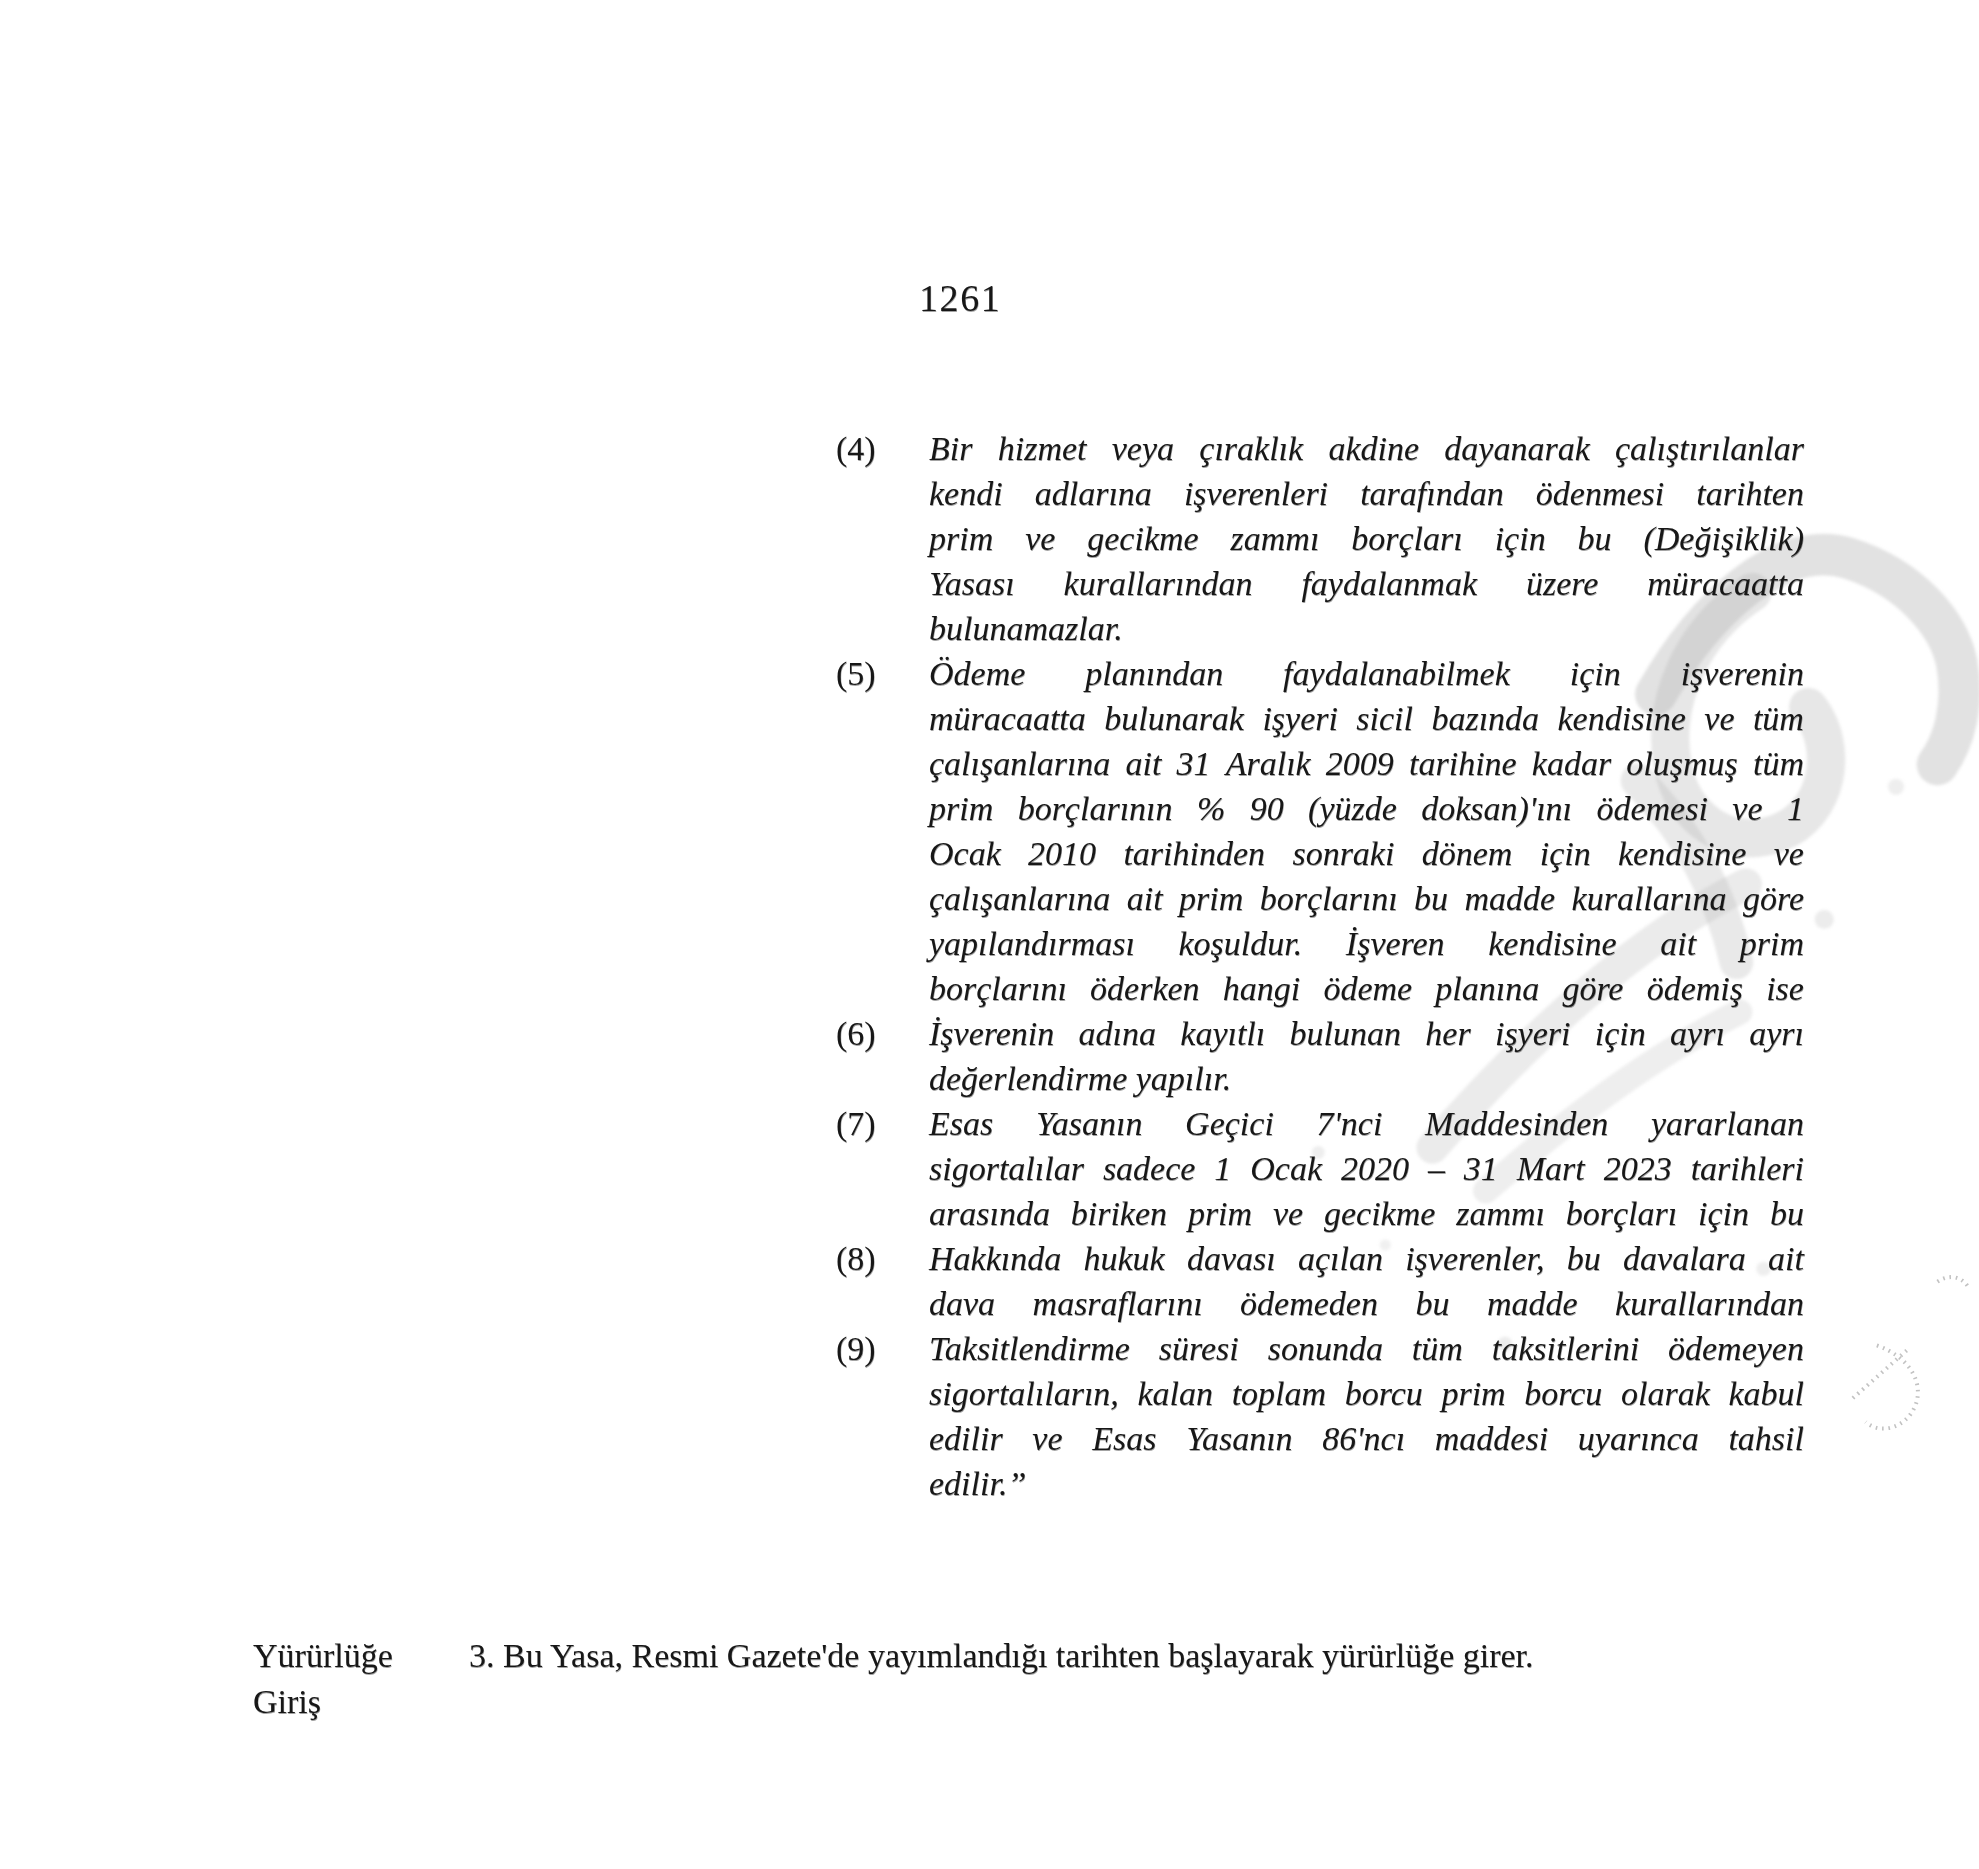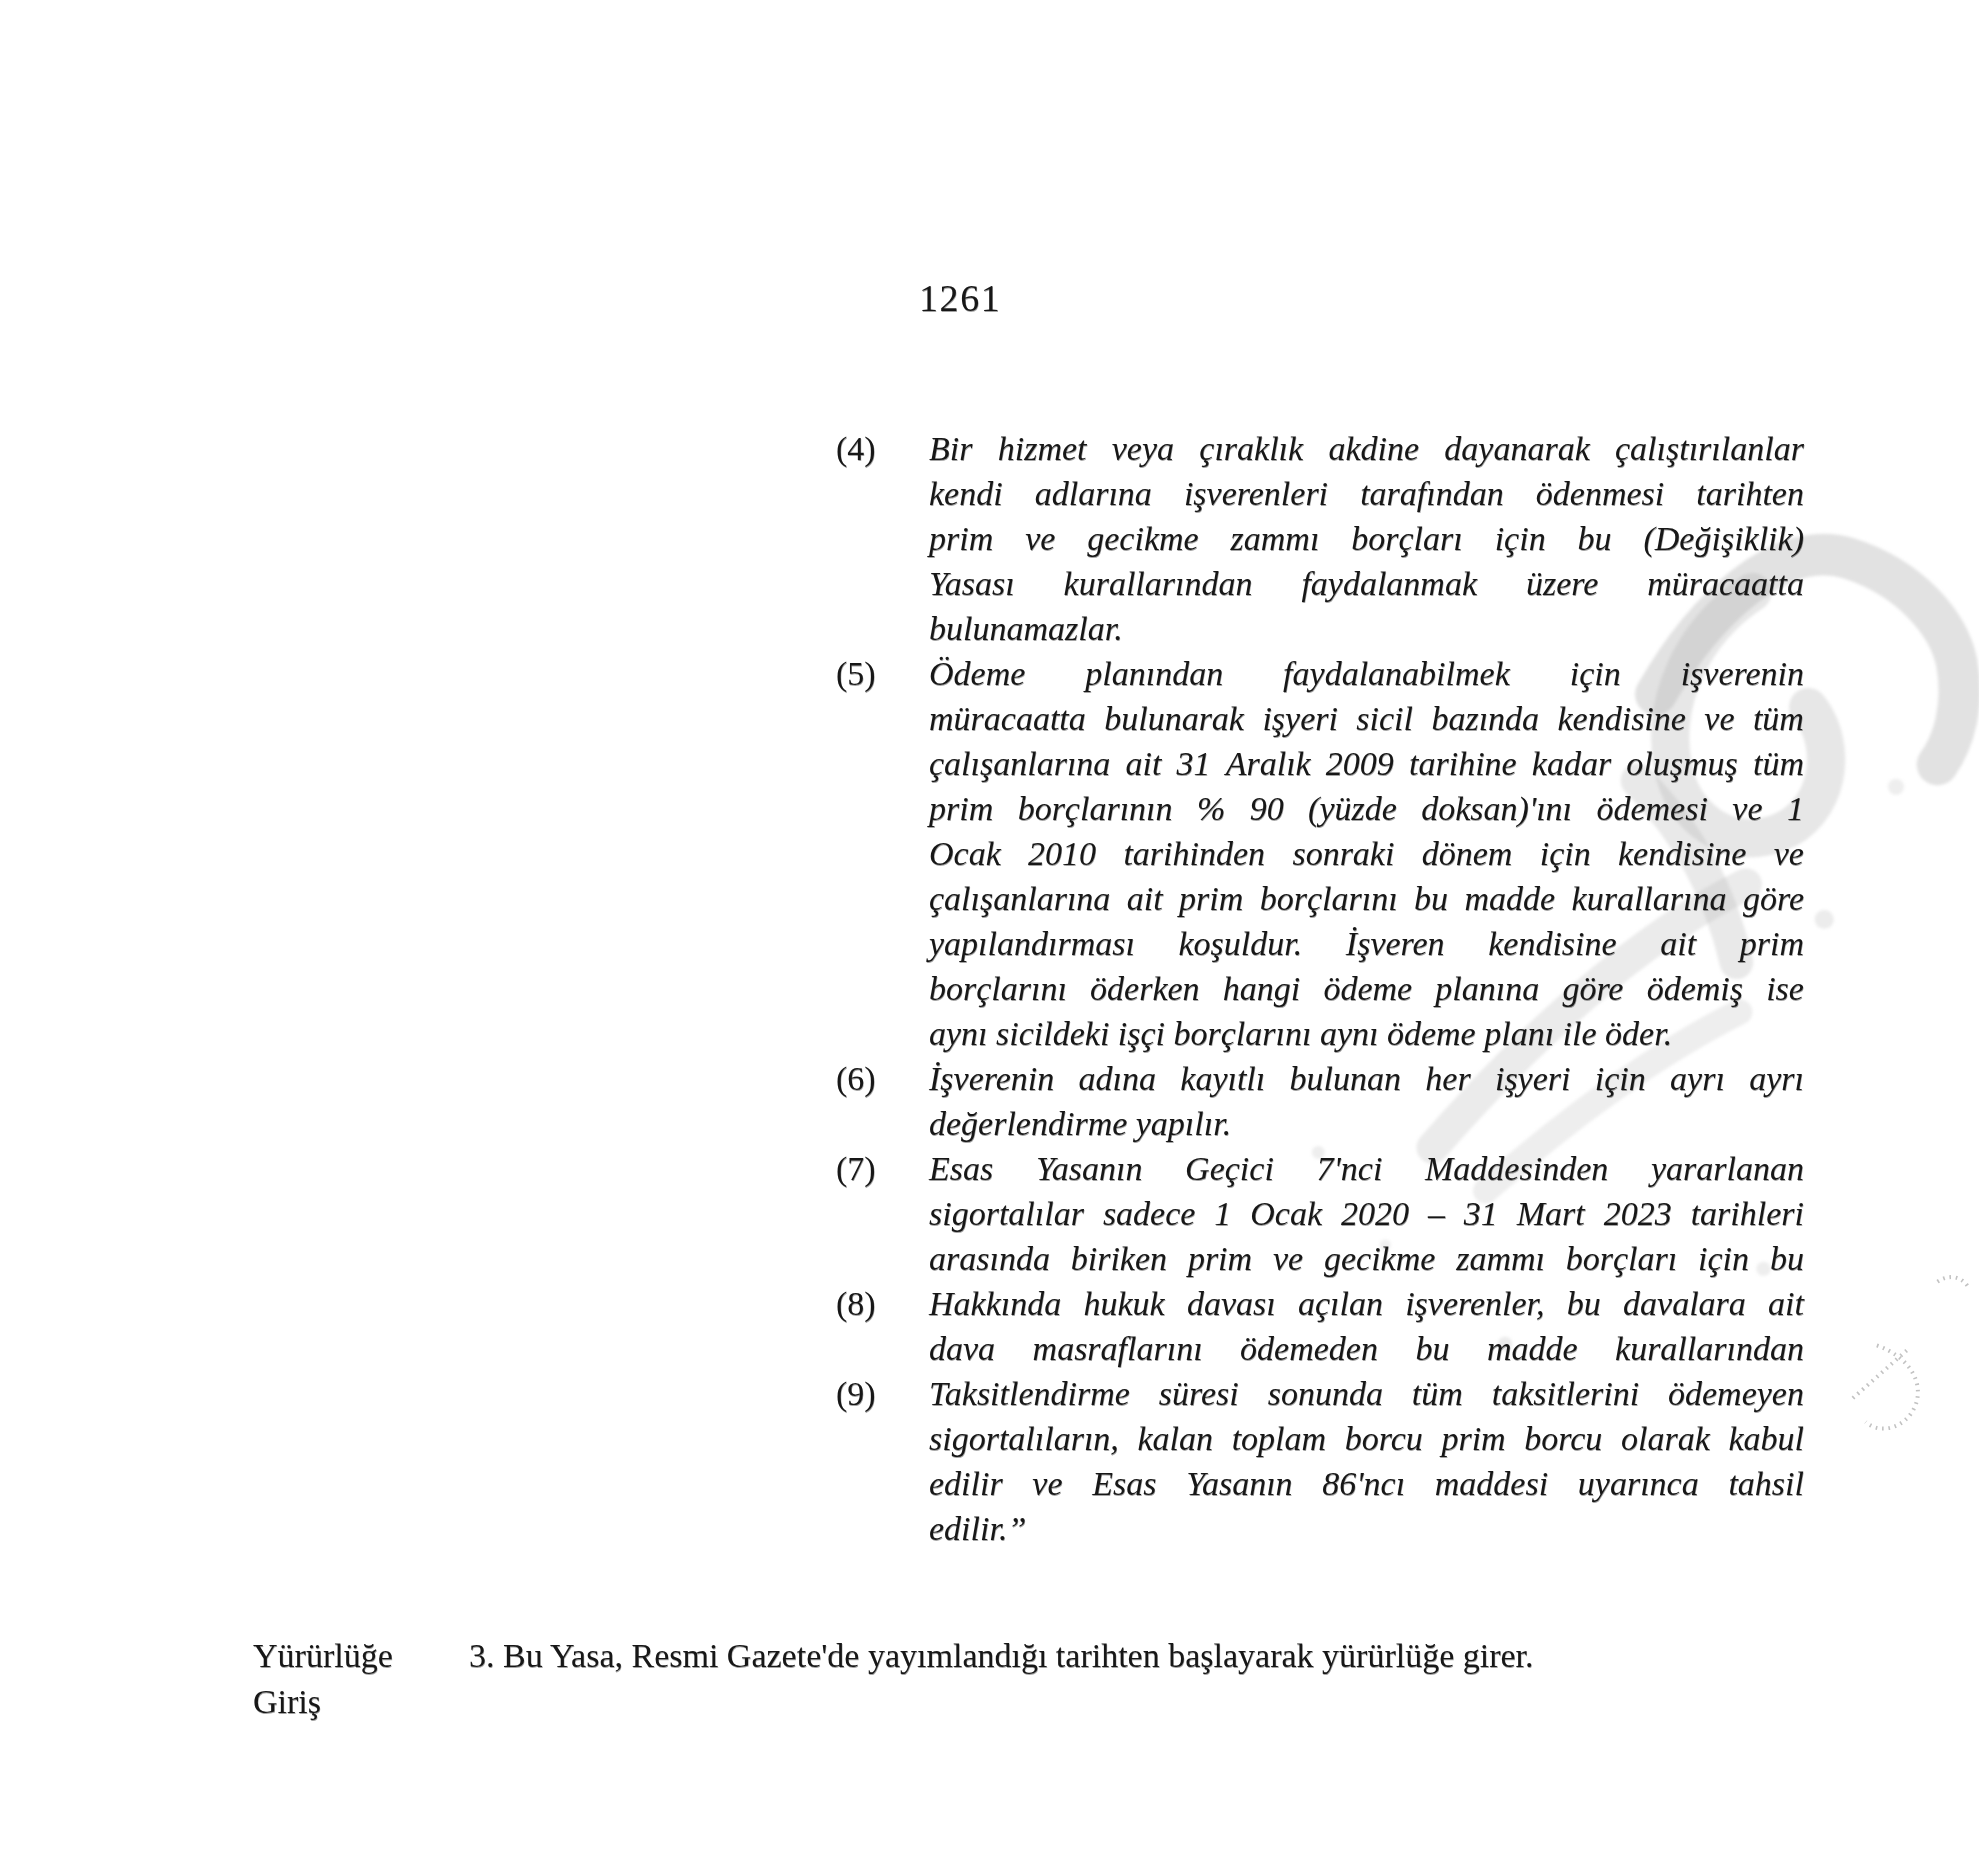--- a/index.html
+++ b/index.html
@@ -196,21 +196,20 @@
           <div class="line just">
             <span>borçlarını</span>
             <span>öderken</span>
             <span>hangi</span>
             <span>ödeme</span>
             <span>planına</span>
             <span>göre</span>
             <span>ödemiş</span>
             <span>ise</span>
           </div>
-          <div class="line last">aynı sicildeki işçi borçlarını aynı ödeme planı ile öder.</div>
         </div>
       </div>
       <div class="item">
         <div class="marker">
           <div class="line">(6)</div>
         </div>
         <div class="cbody">
           <div class="line just">
             <span>İşverenin</span>
             <span>adına</span>

